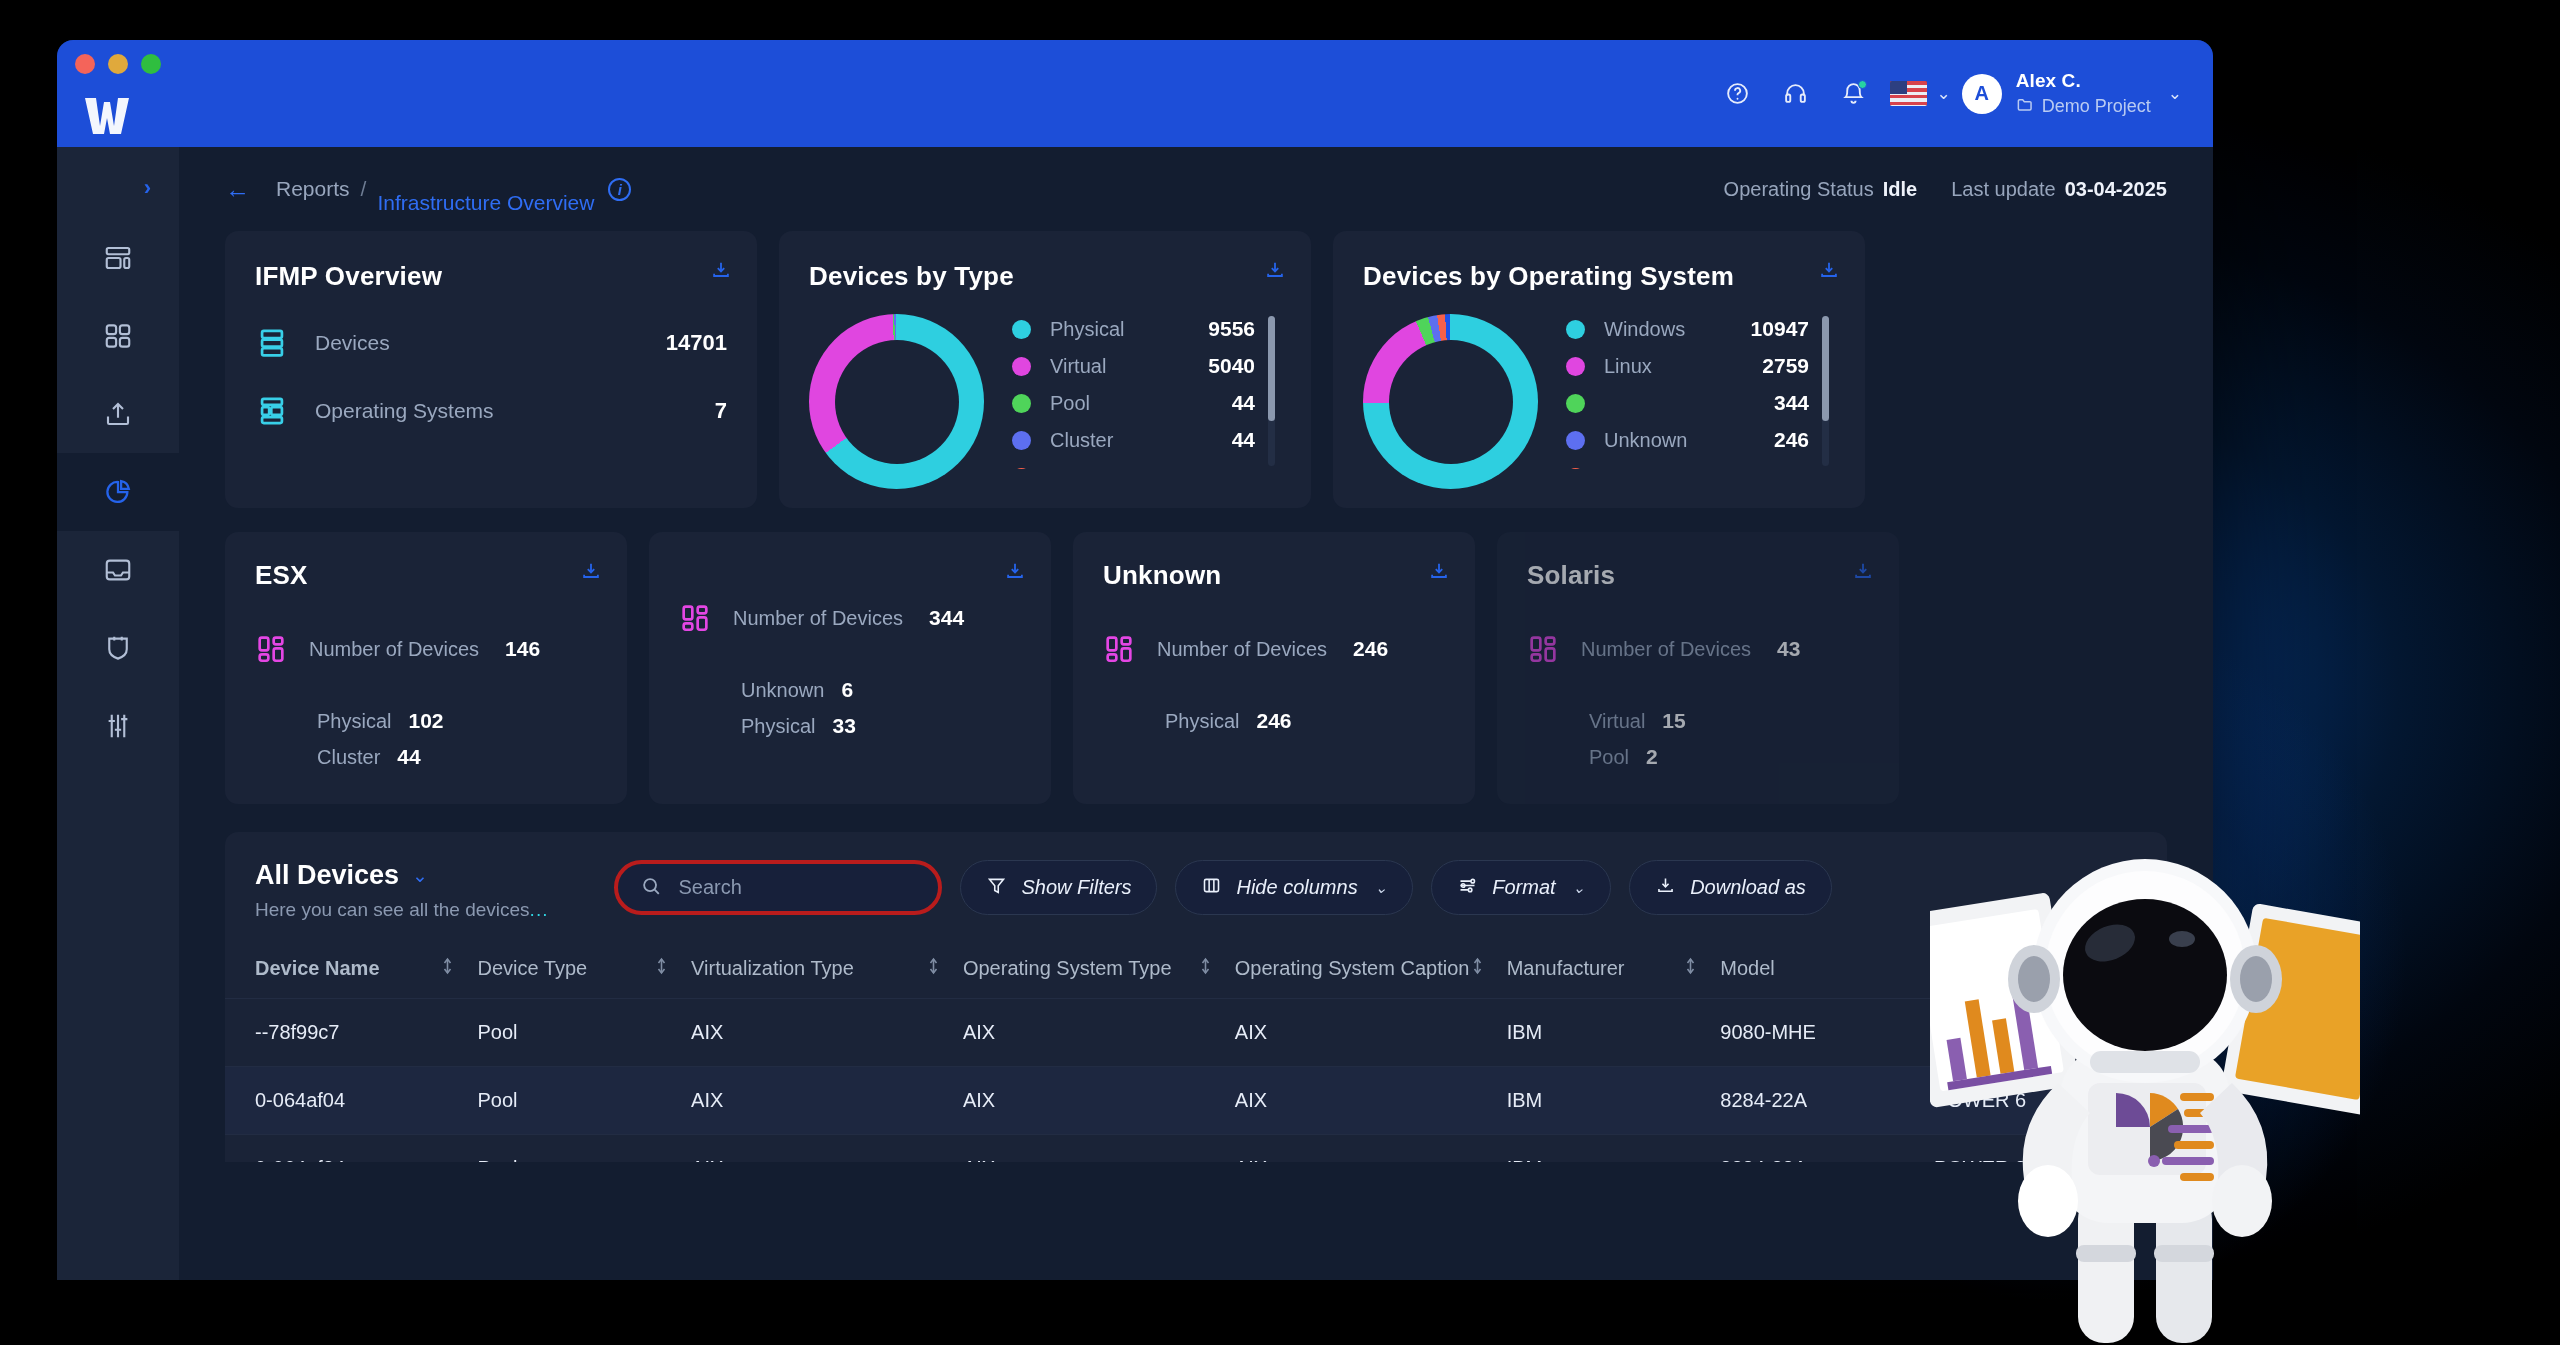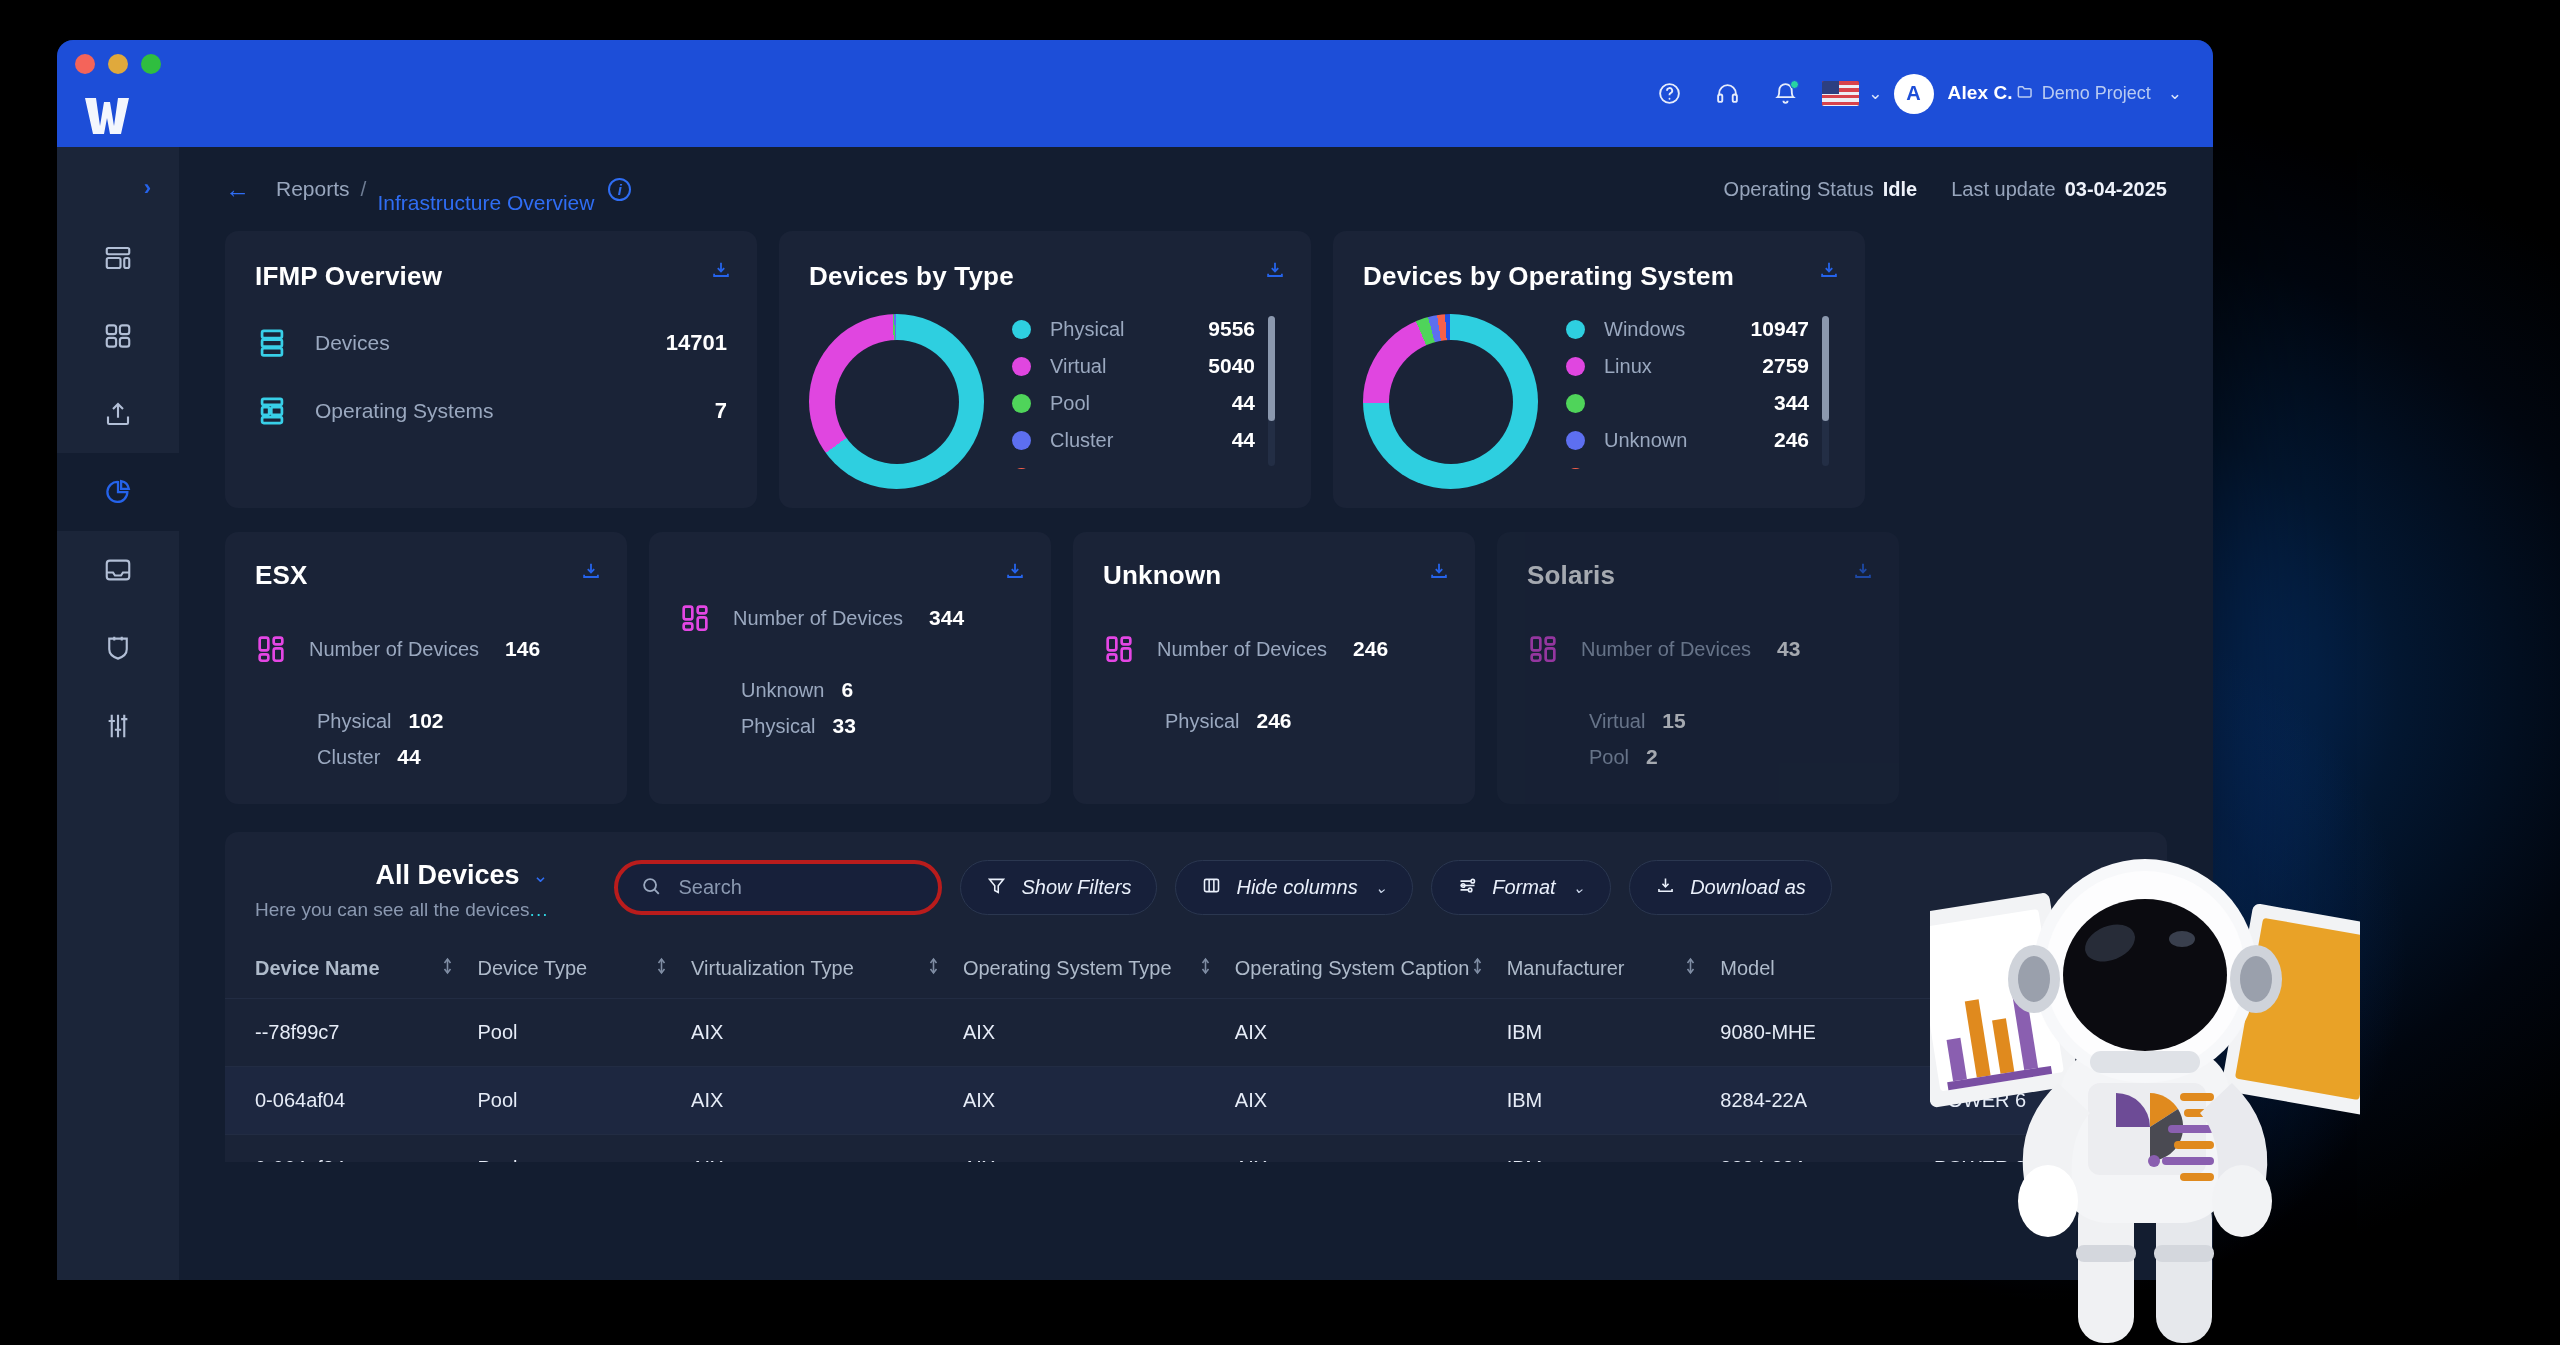--- a/index.html
+++ b/index.html
@@ -80,21 +80,21 @@
     color: #dbe5fa; font-size: 17px; margin: 0 11px 0 9px;
     display: inline-block; line-height: 1;
   }
   .avatar {
     width: 40px; height: 40px; border-radius: 50%;
     background: #ffffff; color: #1d4ed8;
     display: flex; align-items: center; justify-content: center;
     font-size: 20px; font-weight: 700;
     margin-right: 14px;
   }
-  .userblock { display: flex; flex-direction: row; gap: 3px; margin-right: 8px; }
+  .userblock { display: flex; flex-direction: column; gap: 3px; margin-right: 8px; }
   .username { color: #ffffff; font-size: 19px; font-weight: 700; letter-spacing: .1px; }
   .projline { display: flex; align-items: center; gap: 7px; }
   .projname { color: #b9cbf2; font-size: 18px; }
 
   
   .bodywrap { display: flex; height: 1133px; }
 
   
   .sidebar {
     width: 122px; flex: 0 0 122px;
@@ -217,21 +217,21 @@
     margin-top: 28px;
     background: #1a2337;
     border-radius: 13px 13px 0 0;
     padding: 28px 0 0 0;
     height: 330px;
     overflow: hidden;
     position: relative;
   }
   .tp-head { display: flex; align-items: flex-start; padding: 0 30px; }
   .tp-titlewrap { display: flex; flex-direction: column; }
-  .tp-titlerow { display: flex; align-items: center; justify-content: flex-end; }
+  .tp-titlerow { display: flex; align-items: center; }
   .tp-title { color: #ffffff; font-size: 27px; font-weight: 700; }
   .tp-caret { color: #2f6df3; font-size: 19px; margin-left: 13px; }
   .tp-sub { color: #8b99b1; font-size: 19px; margin-top: 8px; }
   .tp-sub .dots { color: #2fd3e0; letter-spacing: 1px; }
 
   .tp-tools { display: flex; align-items: center; gap: 18px; margin-left: 66px; }
   .searchbox {
     width: 328px; height: 55px; border-radius: 28px;
     border: 4px solid #b91c1c; background: #17203a;
     display: flex; align-items: center; padding: 0 22px;

